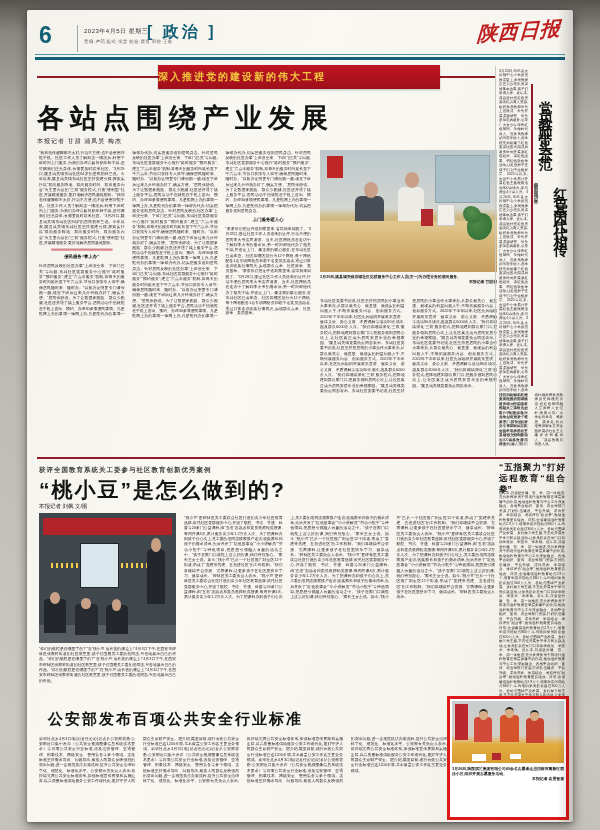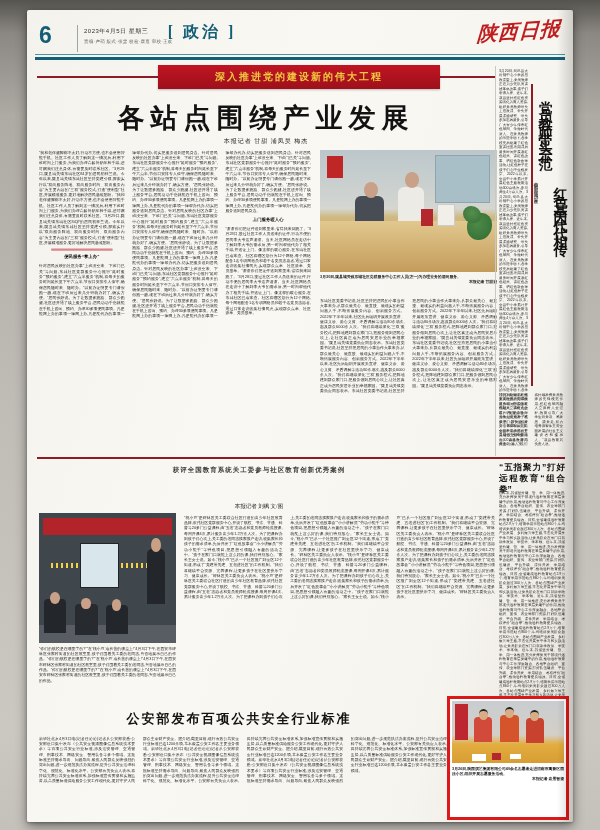--- a/index.html
+++ b/index.html
@@ -12,21 +12,21 @@
   #page{
     position:absolute;left:27px;top:10px;width:546px;height:812px;
     background:linear-gradient(105deg,#f4f2ec 0%,#faf8f3 40%,#f6f4ee 78%,#e9e6df 97%);
     box-shadow:0 4px 12px rgba(0,0,0,.45), 0 1px 3px rgba(0,0,0,.3);
     border-radius:2px;overflow:hidden;
   }
   #page:after{content:"";position:absolute;top:0;right:0;width:16px;height:100%;
     background:linear-gradient(to left,rgba(0,0,0,.16),rgba(0,0,0,0));pointer-events:none;}
   .abs{position:absolute;}
   .teal{color:#135f75;}
-  .ctr{text-align:center;font-family:Liberation Serif, serif;}
+  .ctr{text-align:left;}
   
   .t{position:absolute;overflow:hidden;}
   .ti{transform-origin:0 0;text-align:justify;color:#262626;}
   .s55 .ti{width:181.8%;height:181.8%;transform:scale(.55);font-size:7px;line-height:9.6px;}
   .s50 .ti{width:200%;height:200%;transform:scale(.5);font-size:7px;line-height:9px;}
   .cols3 .ti{column-count:3;column-gap:14px;}
   .cols2 .ti{column-count:2;column-gap:14px;}
   .cols4 .ti{column-count:4;column-gap:14px;}
   .sub{font-weight:bold;text-align:center;font-size:8px;margin:7px 0;color:#111;}
   .redbar{height:4px;background:#cf6a72;width:72%;margin:6px auto;border-radius:1px;opacity:.8;}
@@ -102,20 +102,21 @@
   <div class="abs vtxt" style="left:506.5px;top:168px;height:180px;font-size:4.5px;color:#333;letter-spacing:1px;">本报记者 郭妍 通讯员 宋永胜</div>
   <div class="abs vtxt" style="left:510px;top:80px;height:190px;font-size:14px;font-weight:bold;letter-spacing:8px;color:#111;">党员教师带头示范</div>
   <div class="abs vtxt" style="left:525px;top:166px;height:190px;font-size:14px;font-weight:bold;letter-spacing:8px;color:#111;">红色基因代代相传</div>
   <div class="t s50 cols2" style="left:472px;top:382px;width:64px;height:60px;">
     <div class="ti"><span>“我们将持续发挥党员教师的先锋模范作用,把红色基因融入立德树人全过程,教育引导广大学生听党话、感党恩、跟党走,努力培养德智体美劳全面发展的社会主义建设者和接班人。”该县教育局负责人说。“我们将持续发挥党员教师的先锋模范作用,把红色基因融入立德树人全过程,教育引导广大学生听党话、感党恩、跟党走,努力培养德智体美劳全面发展的社会主义建设者和接班人。”该县教育局负责人说。</span></div>
   </div>
 
   <div class="rule" style="left:10px;top:447px;width:528px;height:2px;"></div>
 
   <div class="abs ctr" style="left:12px;top:456px;width:440px;font-size:6.5px;font-weight:600;color:#3d3d3d;letter-spacing:1px;">获评全国教育系统关工委参与社区教育创新优秀案例</div>
+  <div class="abs ctr" style="left:12px;top:466px;width:440px;font-size:21px;font-weight:bold;letter-spacing:2px;color:#121212;">“桃小豆”是怎么做到的?</div>
   <div class="abs ctr" style="left:12px;top:493px;width:440px;font-size:5.5px;color:#222;">本报记者 刘枫 文/图</div>
 
   <div class="photo" style="left:12px;top:503px;width:137px;height:130px;background:#3f464c;">
     <div class="ph" style="left:3%;top:4%;width:94%;height:13%;background:#b3232a;">
       <div style="margin:35% 6% 0 6%;height:28%;background:repeating-linear-gradient(90deg,#f7d04a 0 2px,transparent 2px 5px);"></div>
     </div>
     <div class="ph" style="left:30%;top:23%;width:27%;height:33%;background:#d9e6ec;border:1px solid #20252a;"></div>
     <div class="ph" style="right:8%;top:28%;width:13%;height:42%;background:#23272b;border-radius:5px 5px 0 0;"></div>
     <div class="ph" style="right:11%;top:19%;width:7%;height:11%;background:#caa085;border-radius:50%;"></div>
     <div class="ph" style="left:0;bottom:0;width:100%;height:14%;background:#575d62;"></div>
@@ -133,21 +134,21 @@
 
   <div class="t s55 cols3" style="left:157px;top:505px;width:311px;height:185px;">
     <div class="ti"><span>“桃小豆”是碑林区关工委联合社区打造的青少年社区教育品牌,依托社区党群服务中心,开设了航模、书法、非遗、科普等20多门公益课程,由“五老”志愿者和党员教师轮流授课,每周开课4次,累计服务青少年1.2万余人次。为了把课程办到孩子们心坎上,关工委的老同志挨家挨户走访,收集家长和孩子的需求清单,先后开发了“红色故事会”“小小讲解员”“劳动小能手”等特色项目,把思想引领融入有趣的活动之中。“孩子在家门口就能上这么好的课,我们特别放心。”家长王女士说。如今,“桃小豆”已从一个社区推广到全区12个街道,形成了“党建带关建、五老进社区”的工作机制。“我们将继续整合资源、完善课程,让更多孩子在社区里快乐学习、健康成长。”碑林区关工委负责人表示。“桃小豆”是碑林区关工委联合社区打造的青少年社区教育品牌,依托社区党群服务中心,开设了航模、书法、非遗、科普等20多门公益课程,由“五老”志愿者和党员教师轮流授课,每周开课4次,累计服务青少年1.2万余人次。为了把课程办到孩子们心坎上,关工委的老同志挨家挨户走访,收集家长和孩子的需求清单,先后开发了“红色故事会”“小小讲解员”“劳动小能手”等特色项目,把思想引领融入有趣的活动之中。“孩子在家门口就能上这么好的课,我们特别放心。”家长王女士说。如今,“桃小豆”已从一个社区推广到全区12个街道,形成了“党建带关建、五老进社区”的工作机制。“我们将继续整合资源、完善课程,让更多孩子在社区里快乐学习、健康成长。”碑林区关工委负责人表示。“桃小豆”是碑林区关工委联合社区打造的青少年社区教育品牌,依托社区党群服务中心,开设了航模、书法、非遗、科普等20多门公益课程,由“五老”志愿者和党员教师轮流授课,每周开课4次,累计服务青少年1.2万余人次。为了把课程办到孩子们心坎上,关工委的老同志挨家挨户走访,收集家长和孩子的需求清单,先后开发了“红色故事会”“小小讲解员”“劳动小能手”等特色项目,把思想引领融入有趣的活动之中。“孩子在家门口就能上这么好的课,我们特别放心。”家长王女士说。如今,“桃小豆”已从一个社区推广到全区12个街道,形成了“党建带关建、五老进社区”的工作机制。“我们将继续整合资源、完善课程,让更多孩子在社区里快乐学习、健康成长。”碑林区关工委负责人表示。“桃小豆”是碑林区关工委联合社区打造的青少年社区教育品牌,依托社区党群服务中心,开设了航模、书法、非遗、科普等20多门公益课程,由“五老”志愿者和党员教师轮流授课,每周开课4次,累计服务青少年1.2万余人次。为了把课程办到孩子们心坎上,关工委的老同志挨家挨户走访,收集家长和孩子的需求清单,先后开发了“红色故事会”“小小讲解员”“劳动小能手”等特色项目,把思想引领融入有趣的活动之中。“孩子在家门口就能上这么好的课,我们特别放心。”家长王女士说。如今,“桃小豆”已从一个社区推广到全区12个街道,形成了“党建带关建、五老进社区”的工作机制。“我们将继续整合资源、完善课程,让更多孩子在社区里快乐学习、健康成长。”碑林区关工委负责人表示。</span></div>
   </div>
 
   <div class="abs" style="left:472px;top:452px;width:66px;font-size:8.5px;font-weight:bold;line-height:11px;color:#121212;text-align:justify;">“五指聚力”打好远程教育“组合拳”</div>
   <div class="t s50" style="left:472px;top:480px;width:66px;height:210px;">
     <div class="ti"><span>近年来,我省坚持建、管、学、用一体推进,充分发挥党员干部现代远程教育在基层党建中的作用,推动远程教育与中心工作深度融合。各地整合组织、宣传、农业等部门资源,打好队伍建设、平台升级、课件开发、学用结合、考核评价“组合拳”,推动远程教育提质增效。目前,全省建成远程教育站点2.9万个,培育学用示范站点860个,年均培训党员群众超过300万人次。各站点围绕产业发展、乡村振兴等主题,常态化开展集中学习和实践活动,让党员群众在家门口就能学政策、学技术、学本领。近年来,我省坚持建、管、学、用一体推进,充分发挥党员干部现代远程教育在基层党建中的作用,推动远程教育与中心工作深度融合。各地整合组织、宣传、农业等部门资源,打好队伍建设、平台升级、课件开发、学用结合、考核评价“组合拳”,推动远程教育提质增效。目前,全省建成远程教育站点2.9万个,培育学用示范站点860个,年均培训党员群众超过300万人次。各站点围绕产业发展、乡村振兴等主题,常态化开展集中学习和实践活动,让党员群众在家门口就能学政策、学技术、学本领。近年来,我省坚持建、管、学、用一体推进,充分发挥党员干部现代远程教育在基层党建中的作用,推动远程教育与中心工作深度融合。各地整合组织、宣传、农业等部门资源,打好队伍建设、平台升级、课件开发、学用结合、考核评价“组合拳”,推动远程教育提质增效。目前,全省建成远程教育站点2.9万个,培育学用示范站点860个,年均培训党员群众超过300万人次。各站点围绕产业发展、乡村振兴等主题,常态化开展集中学习和实践活动,让党员群众在家门口就能学政策、学技术、学本领。近年来,我省坚持建、管、学、用一体推进,充分发挥党员干部现代远程教育在基层党建中的作用,推动远程教育与中心工作深度融合。各地整合组织、宣传、农业等部门资源,打好队伍建设、平台升级、课件开发、学用结合、考核评价“组合拳”,推动远程教育提质增效。目前,全省建成远程教育站点2.9万个,培育学用示范站点860个,年均培训党员群众超过300万人次。各站点围绕产业发展、乡村振兴等主题,常态化开展集中学习和实践活动,让党员群众在家门口就能学政策、学技术、学本领。</span></div>
   </div>
 
-  <div class="abs ctr" style="left:8px;top:700px;width:408px;font-size:13px;font-weight:bold;letter-spacing:2px;color:#121212;">公安部发布百项公共安全行业标准</div>
+  <div class="abs ctr" style="left:21px;top:700px;width:408px;font-size:15px;font-weight:bold;letter-spacing:2px;color:#121212;">公安部发布百项公共安全行业标准</div>
   <div class="t s55 cols4" style="left:12px;top:726px;width:408px;height:78px;">
     <div class="ti"><span>新华社北京4月3日电(记者任沁沁)记者从公安部获悉:公安部近日集中发布《公共安全视频图像信息系统技术要求》等百项公共安全行业标准,涉及治安管理、交通管理、刑事技术、网络安全、警用装备等多个领域。这批标准坚持需求导向、问题导向,聚焦人民群众反映强烈的突出问题,进一步规范执法办案流程,提升公共安全治理科学化、规范化、标准化水平。公安部有关负责人表示,将持续完善公共安全标准体系,加强标准宣传贯彻和实施监督,以高质量标准供给服务公安工作现代化,更好守护人民群众生命财产安全。据介绍,截至目前,现行有效公共安全行业标准已达1200余项,基本覆盖公安工作各主要业务领域。新华社北京4月3日电(记者任沁沁)记者从公安部获悉:公安部近日集中发布《公共安全视频图像信息系统技术要求》等百项公共安全行业标准,涉及治安管理、交通管理、刑事技术、网络安全、警用装备等多个领域。这批标准坚持需求导向、问题导向,聚焦人民群众反映强烈的突出问题,进一步规范执法办案流程,提升公共安全治理科学化、规范化、标准化水平。公安部有关负责人表示,将持续完善公共安全标准体系,加强标准宣传贯彻和实施监督,以高质量标准供给服务公安工作现代化,更好守护人民群众生命财产安全。据介绍,截至目前,现行有效公共安全行业标准已达1200余项,基本覆盖公安工作各主要业务领域。新华社北京4月3日电(记者任沁沁)记者从公安部获悉:公安部近日集中发布《公共安全视频图像信息系统技术要求》等百项公共安全行业标准,涉及治安管理、交通管理、刑事技术、网络安全、警用装备等多个领域。这批标准坚持需求导向、问题导向,聚焦人民群众反映强烈的突出问题,进一步规范执法办案流程,提升公共安全治理科学化、规范化、标准化水平。公安部有关负责人表示,将持续完善公共安全标准体系,加强标准宣传贯彻和实施监督,以高质量标准供给服务公安工作现代化,更好守护人民群众生命财产安全。据介绍,截至目前,现行有效公共安全行业标准已达1200余项,基本覆盖公安工作各主要业务领域。</span></div>
   </div>
 
   <div class="abs" style="left:420px;top:686px;width:112px;height:114px;border:3px solid #dd1818;background:#fff;padding:2px;">
     <div class="photo" style="position:relative;width:100%;height:62px;background:linear-gradient(180deg,#c9cdd0 0%,#d4cfc8 55%,#e3ad3f 70%,#d79d33 100%);">
       <div class="ph" style="left:3%;top:5%;width:11%;height:58%;background:#bd2730;"></div>
       <div class="ph" style="left:20%;top:26%;width:16%;height:40%;background:#d14a3a;border-radius:4px 4px 0 0;"></div>
       <div class="ph" style="left:24%;top:13%;width:8%;height:15%;background:#d8ac85;border-radius:50%;border-top:2px solid #222;"></div>
       <div class="ph" style="left:43%;top:22%;width:17%;height:44%;background:#d6542c;border-radius:4px 4px 0 0;"></div>

